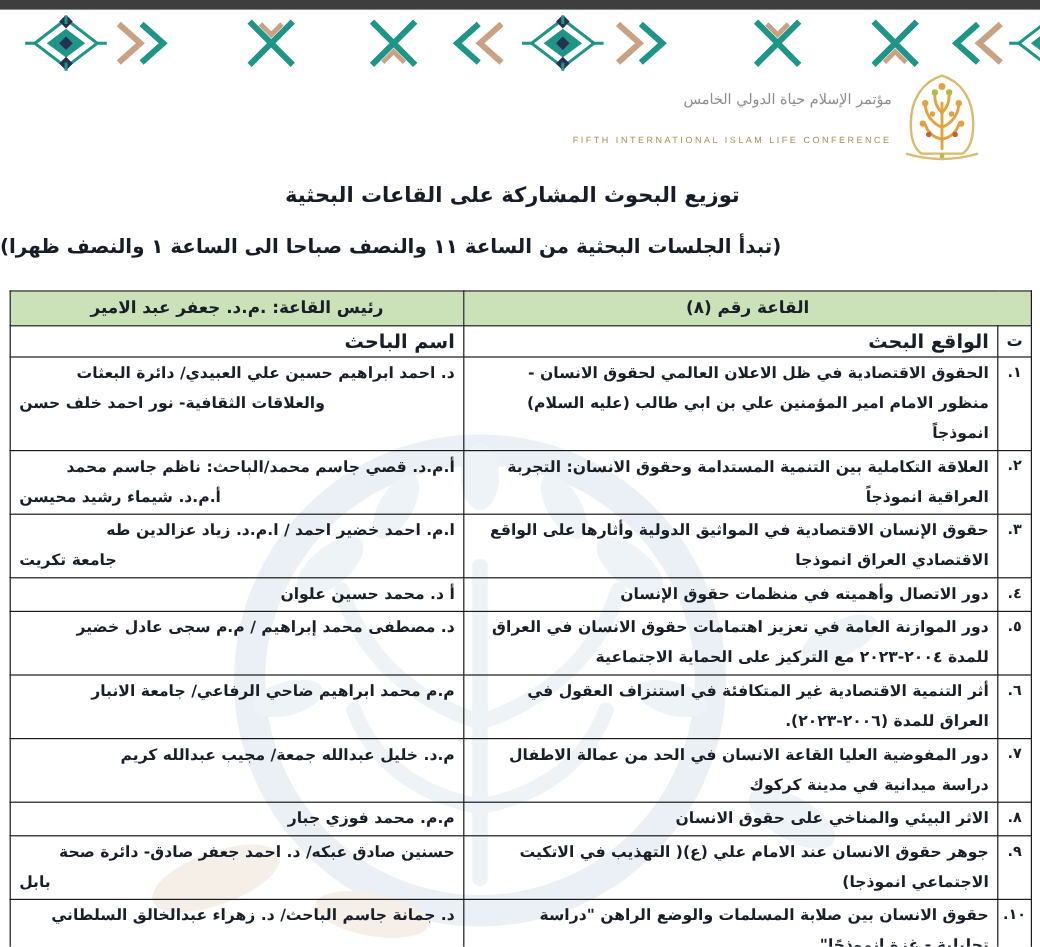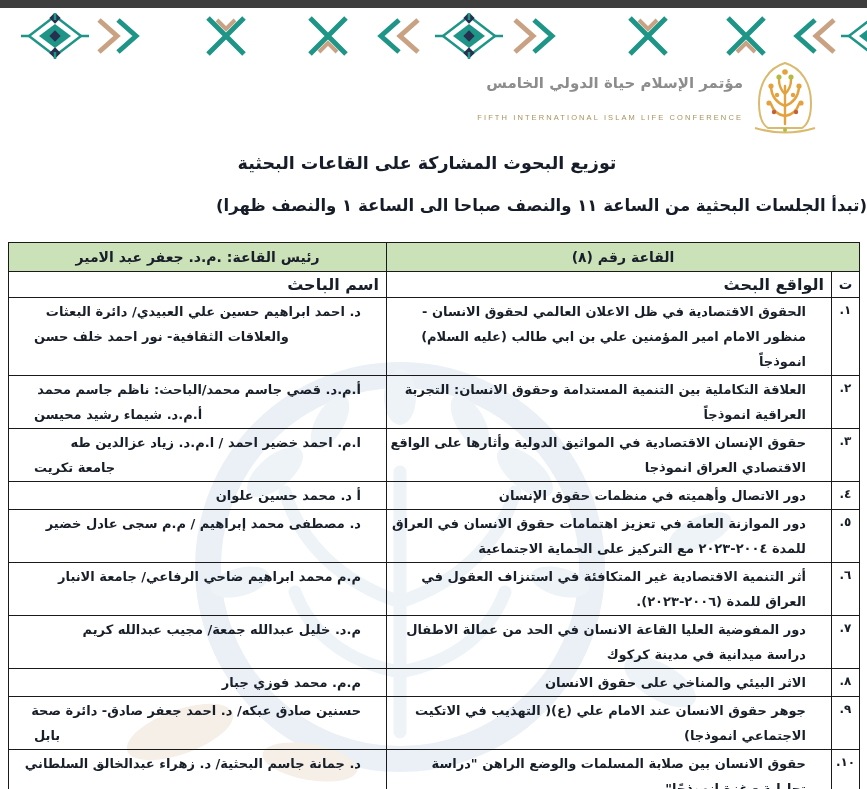--- a/index.html
+++ b/index.html
@@ -17,48 +17,48 @@
   .decor{position:absolute;top:13px;left:0;}
   .tealS{stroke:var(--teal);stroke-width:5;fill:none;}
   .tanS{stroke:var(--tan);stroke-width:5;fill:none;}
   .tanS2{stroke:var(--tan);stroke-width:4;fill:none;}
   .tealS2{stroke:var(--teal);stroke-width:2.5;fill:none;}
   .tealF{fill:var(--teal);}
   .navyF{fill:var(--navy);}
   
   .logo{position:absolute;top:60px;right:50px;display:flex;align-items:center;gap:10px;}
   .logo-text{text-align:right;}
-  .logo-ar{font-size:15px;color:var(--logo_gray);direction:rtl;line-height:1.25;font-weight:bold;}
+  .logo-ar{font-size:12px;color:var(--logo_gray);direction:rtl;line-height:1.25;}
   .logo-en{font-family:"Liberation Sans",sans-serif;font-size:7.5px;letter-spacing:2.1px;color:var(--logo_en_gold);margin-top:21px;}
   .goldS{stroke:var(--logo_gold);stroke-width:2;fill:none;}
   .orangeS{stroke:var(--tree_orange);stroke-width:2.4;fill:none;stroke-linecap:round;}
   .orangeF{fill:var(--tree_orange);}
   .greenF{fill:var(--leaf_green);}
   .redF{fill:var(--leaf_red);}
   
   .title-main{position:absolute;top:153px;left:0;width:854px;text-align:center;
     font-size:17.5px;font-weight:bold;direction:rtl;color:var(--text_dark);}
-  .title-sub{position:absolute;top:196px;left:0;width:867px;text-align:right;
+  .title-sub{position:absolute;top:196px;left:0;width:867px;text-align:left;
     font-size:16.5px;font-weight:bold;direction:rtl;color:var(--text_dark);}
   
   .wm{position:absolute;left:60px;top:352px;z-index:0;}
   .wmC{stroke:var(--wm_blue);stroke-width:26;fill:none;}
   .wmB{stroke:var(--wm_blue2);stroke-width:13;fill:none;stroke-linecap:round;}
   .wmL{fill:var(--wm_blue2);}
   .wmT{fill:var(--wm_tan);}
   
   .tablewrap{position:absolute;top:242px;left:8px;width:851px;z-index:1;}
   table{border-collapse:collapse;direction:rtl;width:851px;table-layout:fixed;}
   td,th{border:1px solid var(--border);font-weight:bold;color:#191f29;overflow:hidden;}
   .hall-cell,.chair-cell{background:var(--header_green);text-align:center;font-size:14px;
     height:28px;line-height:28px;padding:0 16px;}
   .hdr-no{width:28px;text-align:center;font-size:13.5px;height:25px;line-height:25px;padding:0;}
   .hdr-title,.hdr-res{text-align:right;font-size:16px;height:25px;line-height:25px;padding:0 7px;}
   .c-no{text-align:center;font-size:12px;vertical-align:top;line-height:25px;padding:0;direction:rtl;}
-  .c-title,.c-res{font-size:13px;vertical-align:top;padding:1px 25px;margin-top:27px;}
+  .c-title,.c-res{font-size:13px;vertical-align:top;padding:1px 7px;margin-top:27px;}
   .ln{line-height:25px;text-align:right;white-space:nowrap;}
   .c-res .ln:last-child:not(:first-child){text-align:left;}
 </style>
 </head>
 <body>
 
 <div class="page">
 
   <div class="topbar"></div>
 
@@ -267,20 +267,20 @@
               <div class="ln">بابل</div>
             </td>
           </tr>
           <tr>
             <td class="c-no">١٠.</td>
             <td class="c-title">
               <div class="ln">حقوق الانسان بين صلابة المسلمات والوضع الراهن "دراسة</div>
               <div class="ln">تحليلية - غزة إنموذجًا"</div>
             </td>
             <td class="c-res">
-              <div class="ln">د. جمانة جاسم البحثية/ د. زهراء عبدالخالق السلطاني</div>
+              <div class="ln">د. جمانة جاسم الباحث/ د. زهراء عبدالخالق السلطاني</div>
             </td>
           </tr>
         </tbody>
     </table>
   </div>
 
 </div>
 
 </body></html>

